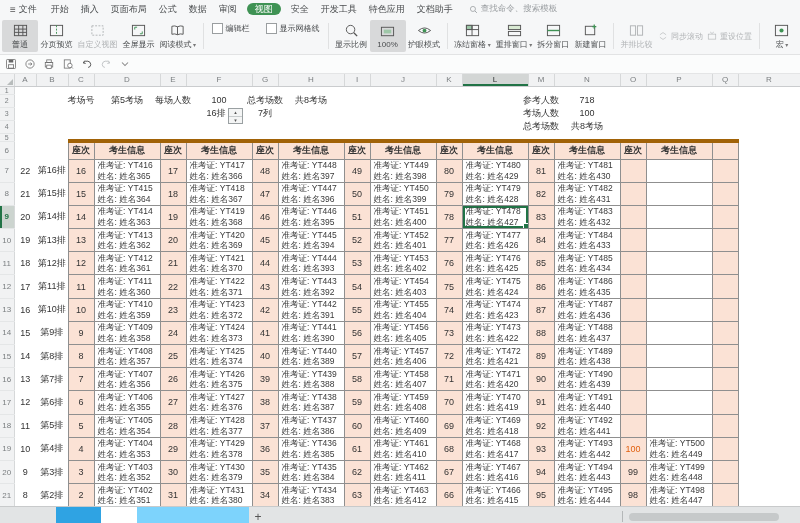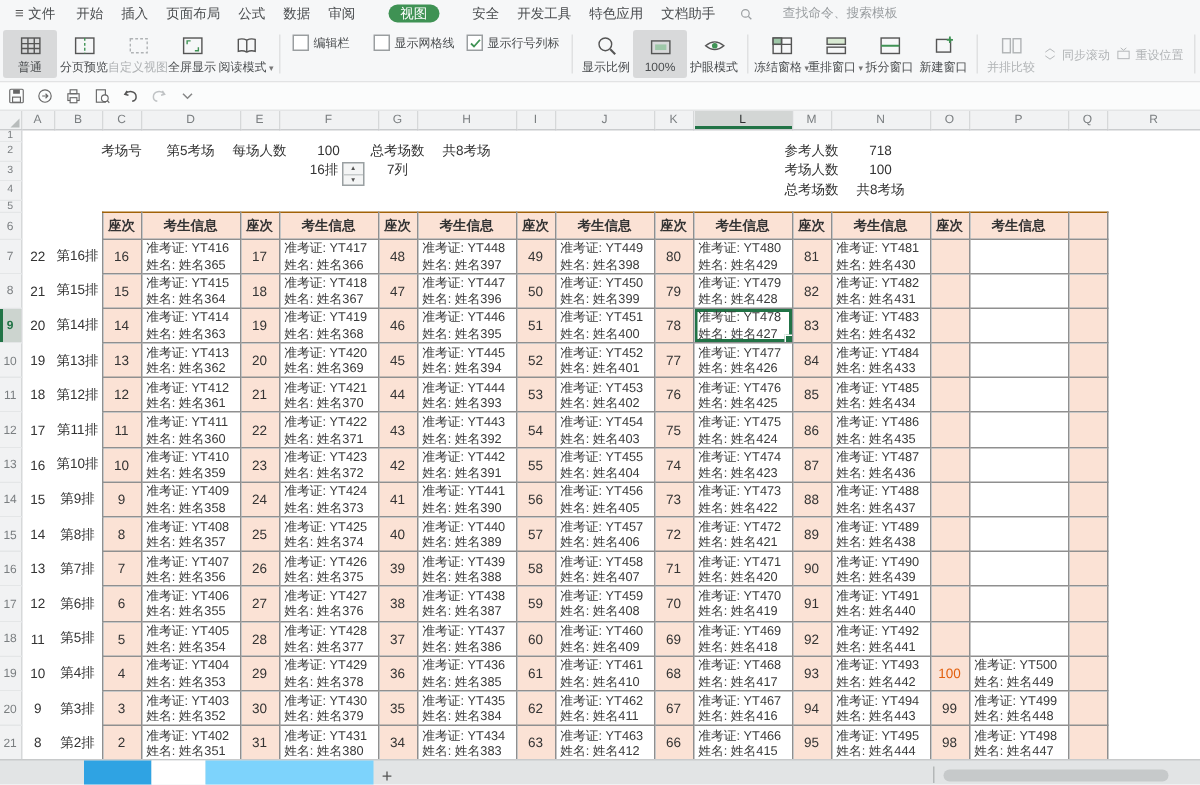--- a/index.html
+++ b/index.html
@@ -7,22 +7,22 @@
        font-family:"Liberation Sans","DejaVu Sans",sans-serif;
        -webkit-font-smoothing:antialiased;}
   .app{width:800px;height:523px;display:flex;flex-direction:column;position:relative;}
 
   
   .menubar{height:18px;background:#f6f7f8;display:flex;align-items:center;
            font-size:9px;color:#4a4d4f;flex:0 0 auto;padding-left:4px;}
   .menu-item{margin:0 6px;white-space:nowrap;cursor:default;}
   .menu-item.file{display:inline-flex;align-items:center;gap:3px;margin-right:8px;}
   .hamburger{font-size:10px;color:#555;}
-  .menu-item.active{background:var(--pill,#3f9254);color:#fff;padding:1px 8px;border-radius:8px;margin:0 16px;}
-  .searchbox{display:inline-flex;align-items:center;gap:20px;margin-left:10px;color:#9a9ea1;justify-content:flex-end;}
+  .menu-item.active{background:var(--pill,#3f9254);color:#fff;padding:1px 8px;border-radius:8px;margin:0 4px;}
+  .searchbox{display:inline-flex;align-items:center;gap:3px;margin-left:10px;color:#9a9ea1;justify-content:flex-end;}
   .s-txt{font-size:8.5px;}
 
   
   .ribbon{height:36px;background:#f6f7f8;border-bottom:1px solid #e2e3e4;
           display:flex;align-items:center;flex:0 0 auto;padding-left:2px;overflow:hidden;}
   .rbtn{display:inline-flex;flex-direction:column;align-items:center;justify-content:center;
         min-width:30px;height:32px;font-size:8px;color:#4a4d4f;padding:0 3px;border-radius:2px;white-space:nowrap;}
   .rbtn .rlb{margin-top:1px;}
   .rbtn.pressed{background:#d8d9da;}
   .rbtn.disabled{color:#b0b3b5;}
@@ -49,21 +49,21 @@
   th.corner{background:#f1f2f3;border-right:1px solid #d6d8d9;border-bottom:1px solid #caccce;position:relative;}
   th.corner i{position:absolute;right:1px;bottom:1px;width:0;height:0;
               border-bottom:6px solid #b8bcbc;border-left:6px solid transparent;}
   .gut{background:#f1f2f3;border-right:1px solid #d6d8d9;border-bottom:1px solid #e4e6e7;
        font-size:8px;color:#7a7e80;text-align:center;}
   .gut.selr{background:#ccd4cf;color:var(--accent,#217346);font-weight:bold;
             box-shadow:inset 2px 0 0 var(--accent,#217346);}
   .ab{font-size:9px;color:#333;text-align:center;white-space:nowrap;}
   .bc{border-right:1px solid #8f8f8f;border-bottom:1px solid #8f8f8f;}
   .bl{border-left:1px solid #8f8f8f;}
-  .th6{border-top:1px solid #a16207;font-size:9px;font-weight:bold;color:#333;text-align:center;}
+  .th6{border-top:4px solid #a16207;font-size:9px;font-weight:bold;color:#333;text-align:center;}
   .peach{background:var(--peach,#fbe2d5);}
   .seat{font-size:9px;color:#333;text-align:center;}
   .seat.hot{color:var(--hot,#e2600f);}
   .info{background:#fff;}
   .info .l1,.info .l2{font-size:8.5px;line-height:10.5px;color:#3a3a3a;padding-left:3px;white-space:nowrap;}
   td.sel{box-shadow:inset 0 0 0 2px var(--accent,#217346);position:relative;}
   td.sel::after{content:'';position:absolute;right:0;bottom:0;width:4px;height:4px;
                 background:var(--accent,#217346);border-left:1px solid #fff;border-top:1px solid #fff;}
   .overlay{position:absolute;left:0;top:0;width:800px;height:432px;pointer-events:none;}
   .ovl{position:absolute;transform:translateX(-50%);font-size:9px;color:#333;
@@ -166,34 +166,20 @@
         </label>
       </div>
       <div class="cbcol">
         <label class="cbrow">
           <span class="cb"></span>
           <span>显示网格线</span>
         </label>
         <label class="cbrow">
           <span class="cb"></span>
           <span>打印网格线</span>
-        </label>
-      </div>
-      <div class="cbcol">
-        <label class="cbrow">
-          <span class="cb">
-            <svg width="8" height="8" viewBox="0 0 16 16">
-              <path d="M2 8 L6 12 L14 3" fill="none" stroke="#3f9254" stroke-width="2.4"></path>
-            </svg>
-          </span>
-          <span>显示行号列标</span>
-        </label>
-        <label class="cbrow">
-          <span class="cb"></span>
-          <span>打印行号列标</span>
         </label>
       </div>
       <div class="vsep"></div>
       <div class="rbtn">
         <span class="ric">
           <svg width="15" height="15" viewBox="0 0 16 16">
             <circle cx="7" cy="7" r="4.5" fill="none" stroke="#555"></circle>
             <line x1="10.5" y1="10.5" x2="14" y2="14" stroke="#555" stroke-width="1.5"></line>
           </svg>
         </span>

